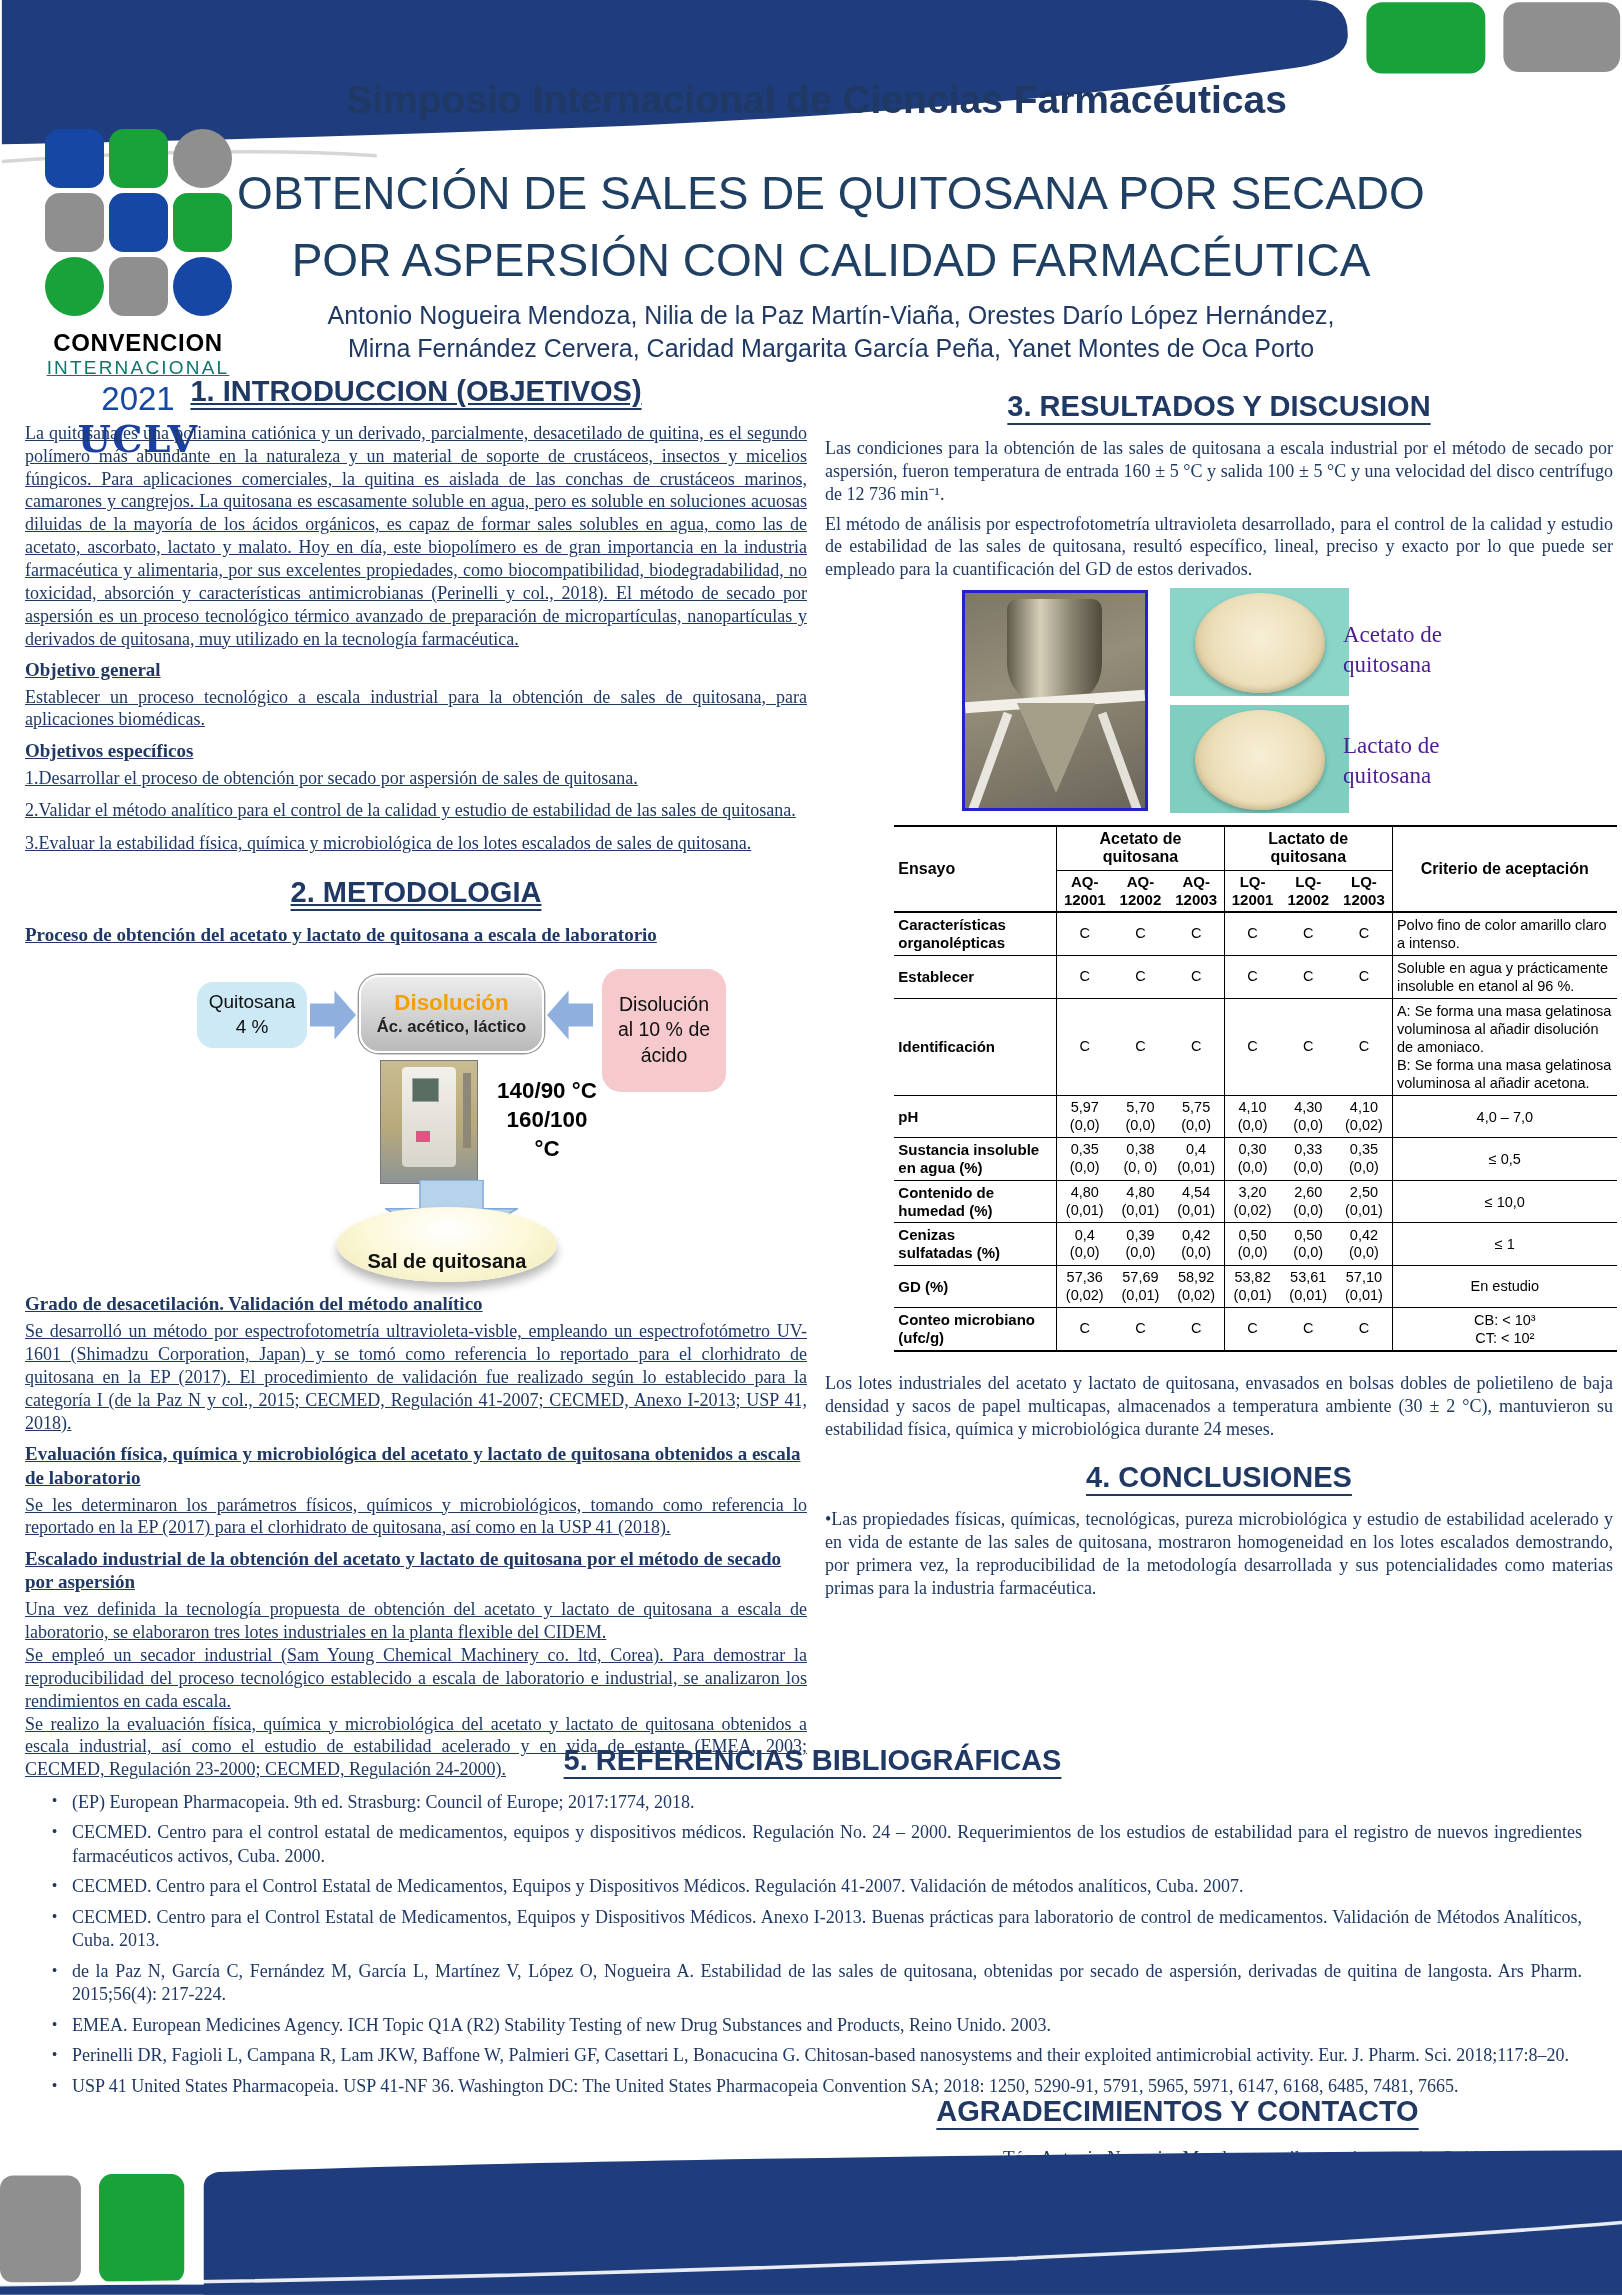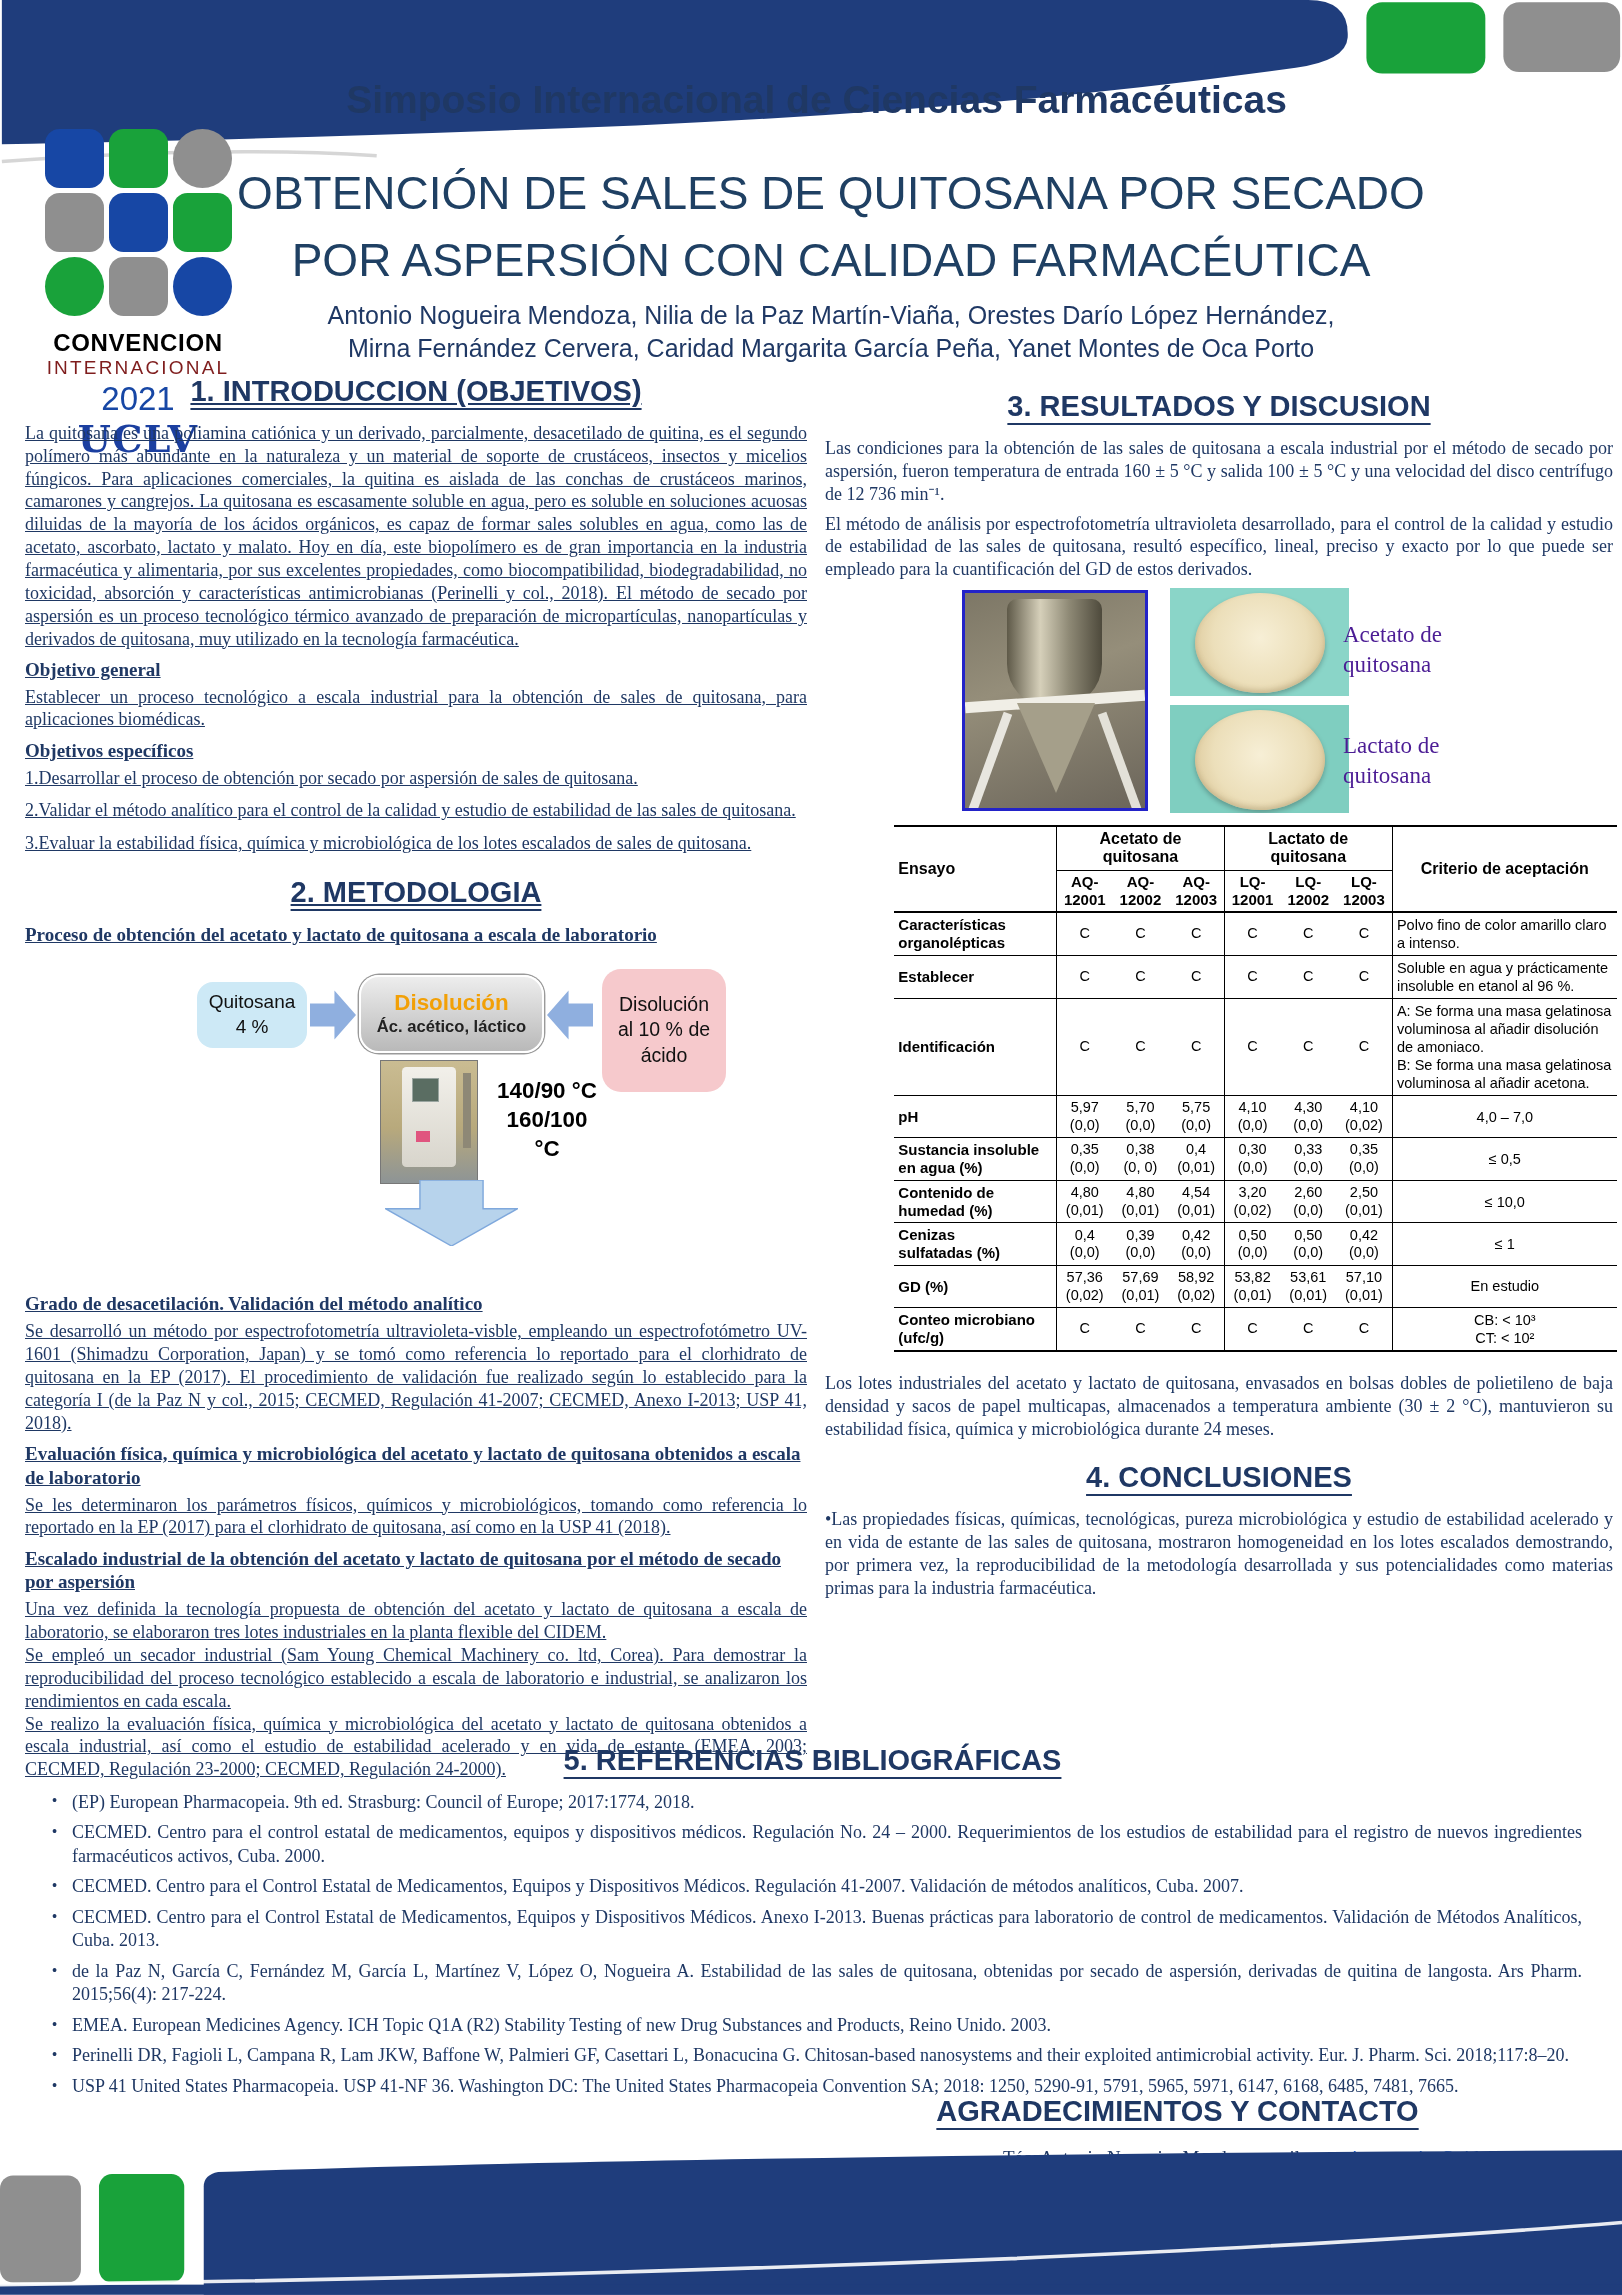--- a/index.html
+++ b/index.html
@@ -13,21 +13,21 @@
   .botband{position:absolute;left:0;bottom:0;}
 
   
   .logo{position:absolute;left:36px;top:129px;width:204px;text-align:center;}
   .logo-grid{display:grid;grid-template-columns:repeat(3,59px);grid-auto-rows:59px;gap:5px;justify-content:center;}
   .shape{width:59px;height:59px;}
   .sq{border-radius:14.5px;}
   .ci{border-radius:50%;}
   .c-blue{background:#1747A5;} .c-green{background:#19A23A;} .c-gray{background:#8F8F8F;}
   .logo-conv{font:700 24px/1.15 "Liberation Sans",sans-serif;color:#000;letter-spacing:0.7px;margin-top:13px;}
-  .logo-int{font:400 19px/1.15 "Liberation Sans",sans-serif;color:#7f1d1d;letter-spacing:2.2px;}
+  .logo-int{font:400 19px/1.15 "Liberation Sans",sans-serif;color:#0f766e;letter-spacing:2.2px;text-decoration:underline;}
   .logo-year{font:400 33px/1.1 "Liberation Sans",sans-serif;color:#1747A5;margin-top:2.9px;}
   .logo-uclv{font:700 38px/1.1 "DejaVu Serif",serif;color:#1B3FA0;letter-spacing:1.4px;}
 
   
   .event-title{position:absolute;left:231px;top:77px;width:1171px;text-align:center;
                font:700 39px/1.2 "Liberation Sans",sans-serif;color:#1F3864;}
   .poster-title{position:absolute;left:217px;top:160px;width:1228px;text-align:center;
                font:400 46px/1.45 "Liberation Sans",sans-serif;color:#1F4063;}
   .authors{position:absolute;left:217px;top:299px;width:1228px;text-align:center;
                font:400 25px/1.3 "Liberation Sans",sans-serif;color:#1F3864;}
@@ -198,20 +198,21 @@
         <div class="lp-tag"></div>
         <div class="lp-pipe"></div>
       </div>
       <div class="temps">140/90 °C
 160/100
 °C</div>
 
       <svg class="bigarrow" width="133" height="66" viewBox="0 0 184 92">
         <polygon points="48,0 136,0 136,40 184,40 92,92 0,40 48,40" fill="#B7D3EC" stroke="#7FA8DC" stroke-width="2"></polygon>
       </svg>
+      <div class="oval">Sal de quitosana</div>
     </div>
 
     <div>
 
         <div>
           <h4 class="serif-h">Grado de desacetilación. Validación del método analítico</h4>
           <p class="body-p pre">Se desarrolló un método por espectrofotometría ultravioleta-visble, empleando un espectrofotómetro UV-1601 (Shimadzu Corporation, Japan) y se tomó como referencia lo reportado para el clorhidrato de quitosana en la EP (2017). El procedimiento de validación fue realizado según lo establecido para la categoría I (de la Paz N y col., 2015; CECMED, Regulación 41-2007; CECMED, Anexo I-2013; USP 41, 2018).</p>
         </div>
 
         <div>

